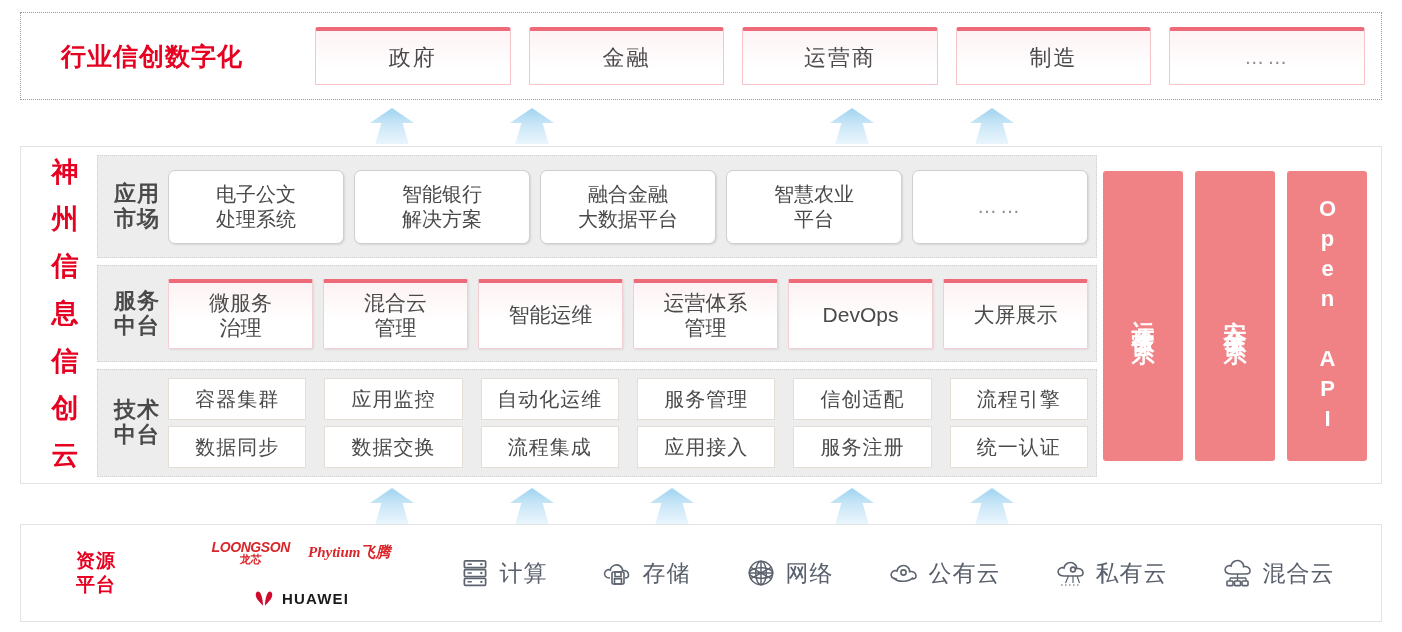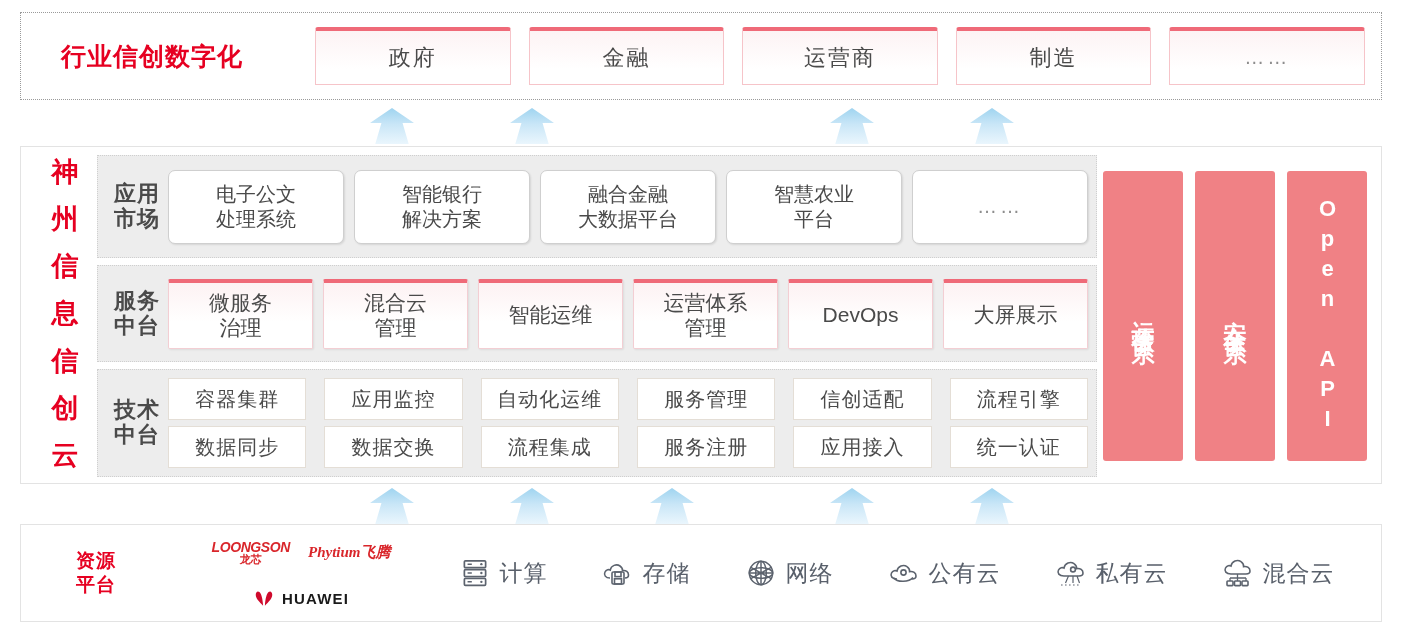--- a/index.html
+++ b/index.html
@@ -368,22 +368,22 @@
             <div class="card-tech">应用监控</div>
             <div class="card-tech">自动化运维</div>
             <div class="card-tech">服务管理</div>
             <div class="card-tech">信创适配</div>
             <div class="card-tech">流程引擎</div>
           </div>
           <div class="stack-line">
             <div class="card-tech">数据同步</div>
             <div class="card-tech">数据交换</div>
             <div class="card-tech">流程集成</div>
+            <div class="card-tech">应用接入</div>
             <div class="card-tech">服务注册</div>
-            <div class="card-tech">应用接入</div>
             <div class="card-tech">统一认证</div>
           </div>
         </div>
       </div>
 
     </div>
 
     <div class="pillars">
       <div class="pillar">
         <span class="vtext">运营体系</span>

